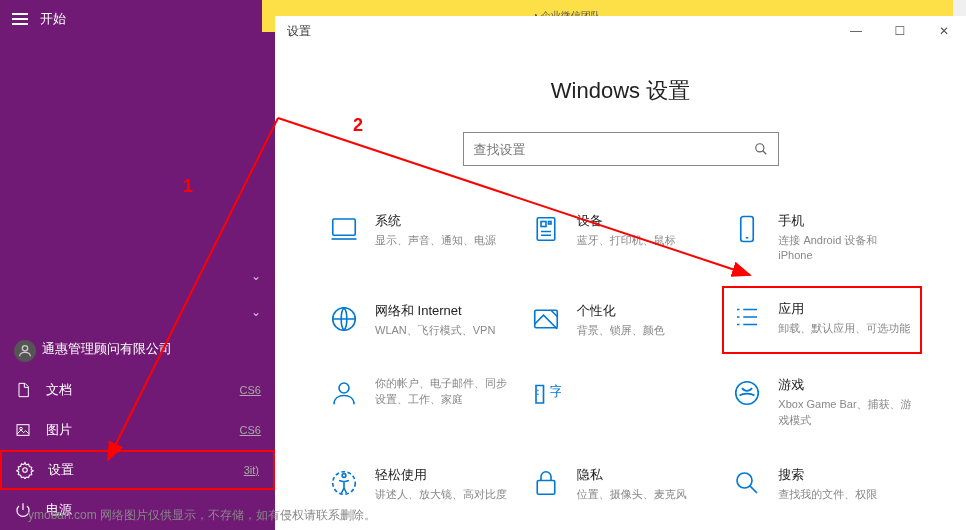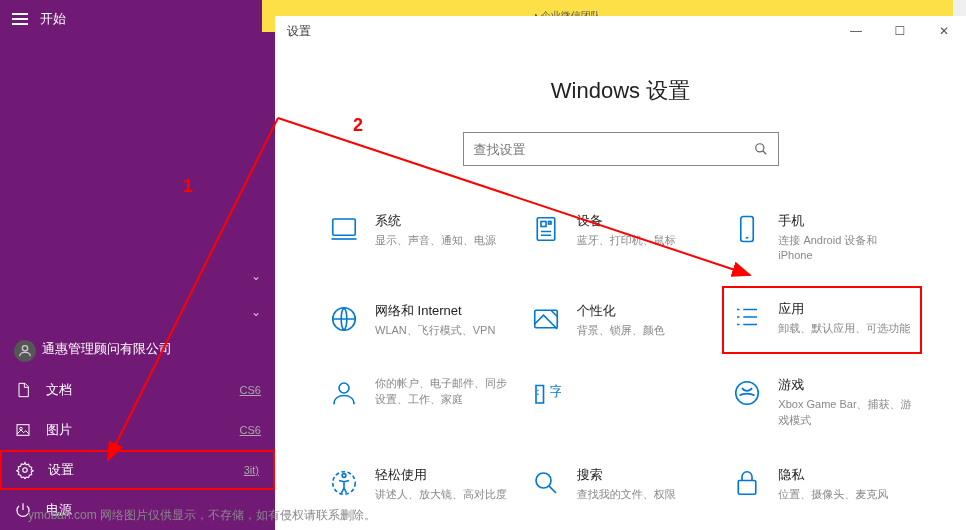--- a/index.html
+++ b/index.html
@@ -275,40 +275,40 @@
           </div>
         <div class="tile-text">
             <div class="tile-title">轻松使用</div>
             <div class="tile-sub">讲述人、放大镜、高对比度</div>
           </div>
       </div>
 
       <div class="settings-tile">
         <div class="tile-icon">
             <svg width="30" height="30" viewBox="0 0 24 24" fill="none" stroke="currentColor" stroke-width="1.3">
+              <rect x="5" y="10" width="14" height="11" rx="1"></rect>
+              <path d="M8 10V7a4 4 0 0 1 8 0v3"></path>
+            </svg>
+          </div>
+        <div class="tile-text">
+            <div class="tile-title">隐私</div>
+            <div class="tile-sub">位置、摄像头、麦克风</div>
+          </div>
+      </div>
+
+      <div class="settings-tile">
+        <div class="tile-icon">
+            <svg width="30" height="30" viewBox="0 0 24 24" fill="none" stroke="currentColor" stroke-width="1.3">
               <circle cx="10" cy="10" r="6"></circle>
               <path d="M20 20l-5.5-5.5"></path>
             </svg>
           </div>
         <div class="tile-text">
             <div class="tile-title">搜索</div>
             <div class="tile-sub">查找我的文件、权限</div>
-          </div>
-      </div>
-
-      <div class="settings-tile">
-        <div class="tile-icon">
-            <svg width="30" height="30" viewBox="0 0 24 24" fill="none" stroke="currentColor" stroke-width="1.3">
-              <rect x="5" y="10" width="14" height="11" rx="1"></rect>
-              <path d="M8 10V7a4 4 0 0 1 8 0v3"></path>
-            </svg>
-          </div>
-        <div class="tile-text">
-            <div class="tile-title">隐私</div>
-            <div class="tile-sub">位置、摄像头、麦克风</div>
           </div>
       </div>
 
     </div>
   </div>
 </div>
 
 <div class="annotation-1">1</div>
 <div class="annotation-2">2</div>
 <svg class="arrow-svg">

